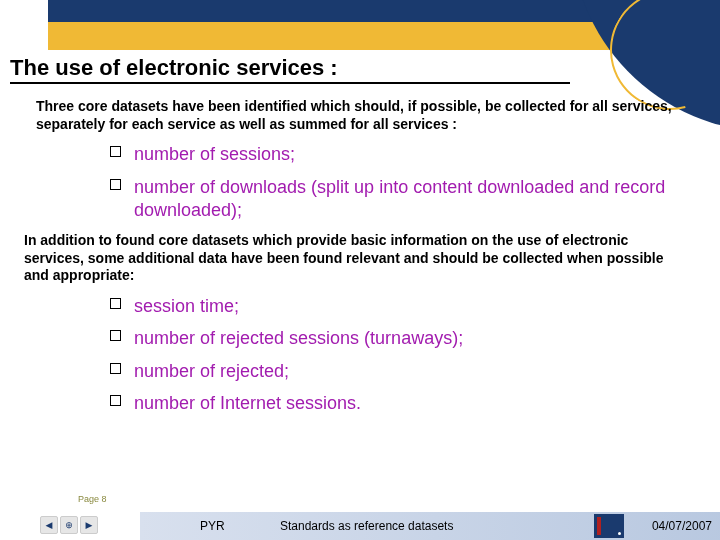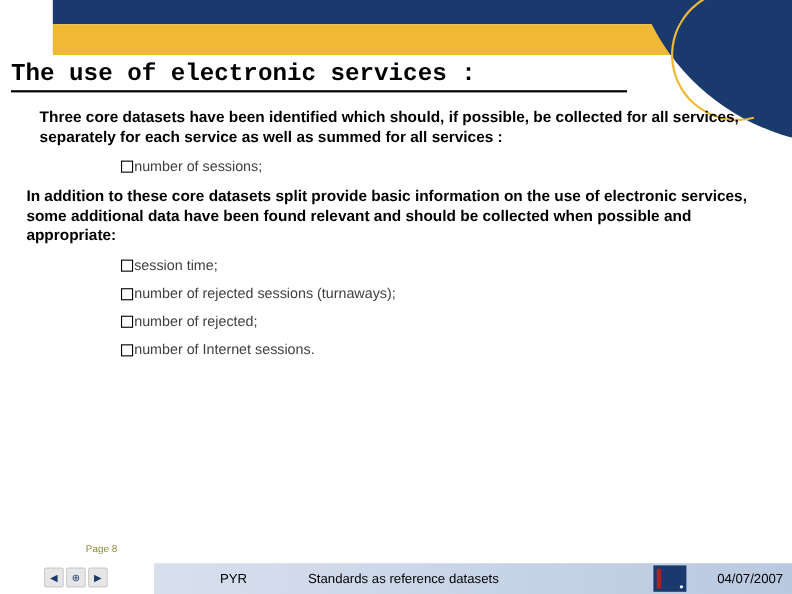--- a/index.html
+++ b/index.html
@@ -64,46 +64,45 @@
   }
   .title {
     font-size: 22px;
     font-weight: bold;
     color: #000;
     line-height: 1.15;
     margin-bottom: 14px;
     border-bottom: 2px solid #000;
     padding-bottom: 2px;
     width: 560px;
-    font-family: Liberation Mono, monospace;
   }
   .para {
     font-size: 14px;
     font-weight: bold;
     color: #000;
     margin: 0 20px 10px 26px;
     line-height: 1.25;
   }
   .para2 {
     font-size: 14px;
     font-weight: bold;
     color: #000;
     margin: 10px 20px 10px 14px;
     line-height: 1.25;
   }
   .bullet-list {
     margin: 0 30px 8px 100px;
   }
   .bullet-item {
-    font-size: 13px;
-    color: #404040;
+    font-size: 18px;
+    color: #a21caf;
     line-height: 1.3;
     margin-bottom: 9px;
     position: relative;
-    padding-left: 12px;
+    padding-left: 24px;
   }
   .bullet-item::before {
     content: "";
     position: absolute;
     left: 0; top: 3px;
     width: 9px; height: 9px;
     border: 1px solid #000;
     background: #fff;
   }
   .footer {
@@ -194,23 +193,24 @@
 
 <div class="content">
   <div class="title">
     <span>The use of electronic services :</span><br>
   </div>
 
   <div class="para">Three core datasets have been identified which should, if possible, be collected for all services, separately for each service as well as summed for all services :</div>
 
   <div class="bullet-list">
     <div class="bullet-item">number of sessions;</div>
-  </div>
-
-  <div class="para2">In addition to these core datasets split provide basic information on the use of electronic services, some additional data have been found relevant and should be collected when possible and appropriate:</div>
+    <div class="bullet-item">number of downloads (split up into content downloaded and record downloaded);</div>
+  </div>
+
+  <div class="para2">In addition to found core datasets which provide basic information on the use of electronic services, some additional data have been found relevant and should be collected when possible and appropriate:</div>
 
   <div class="bullet-list">
     <div class="bullet-item">session time;</div>
     <div class="bullet-item">number of rejected sessions (turnaways);</div>
     <div class="bullet-item">number of rejected;</div>
     <div class="bullet-item">number of Internet sessions.</div>
   </div>
 </div>
 
 <div class="footer">

